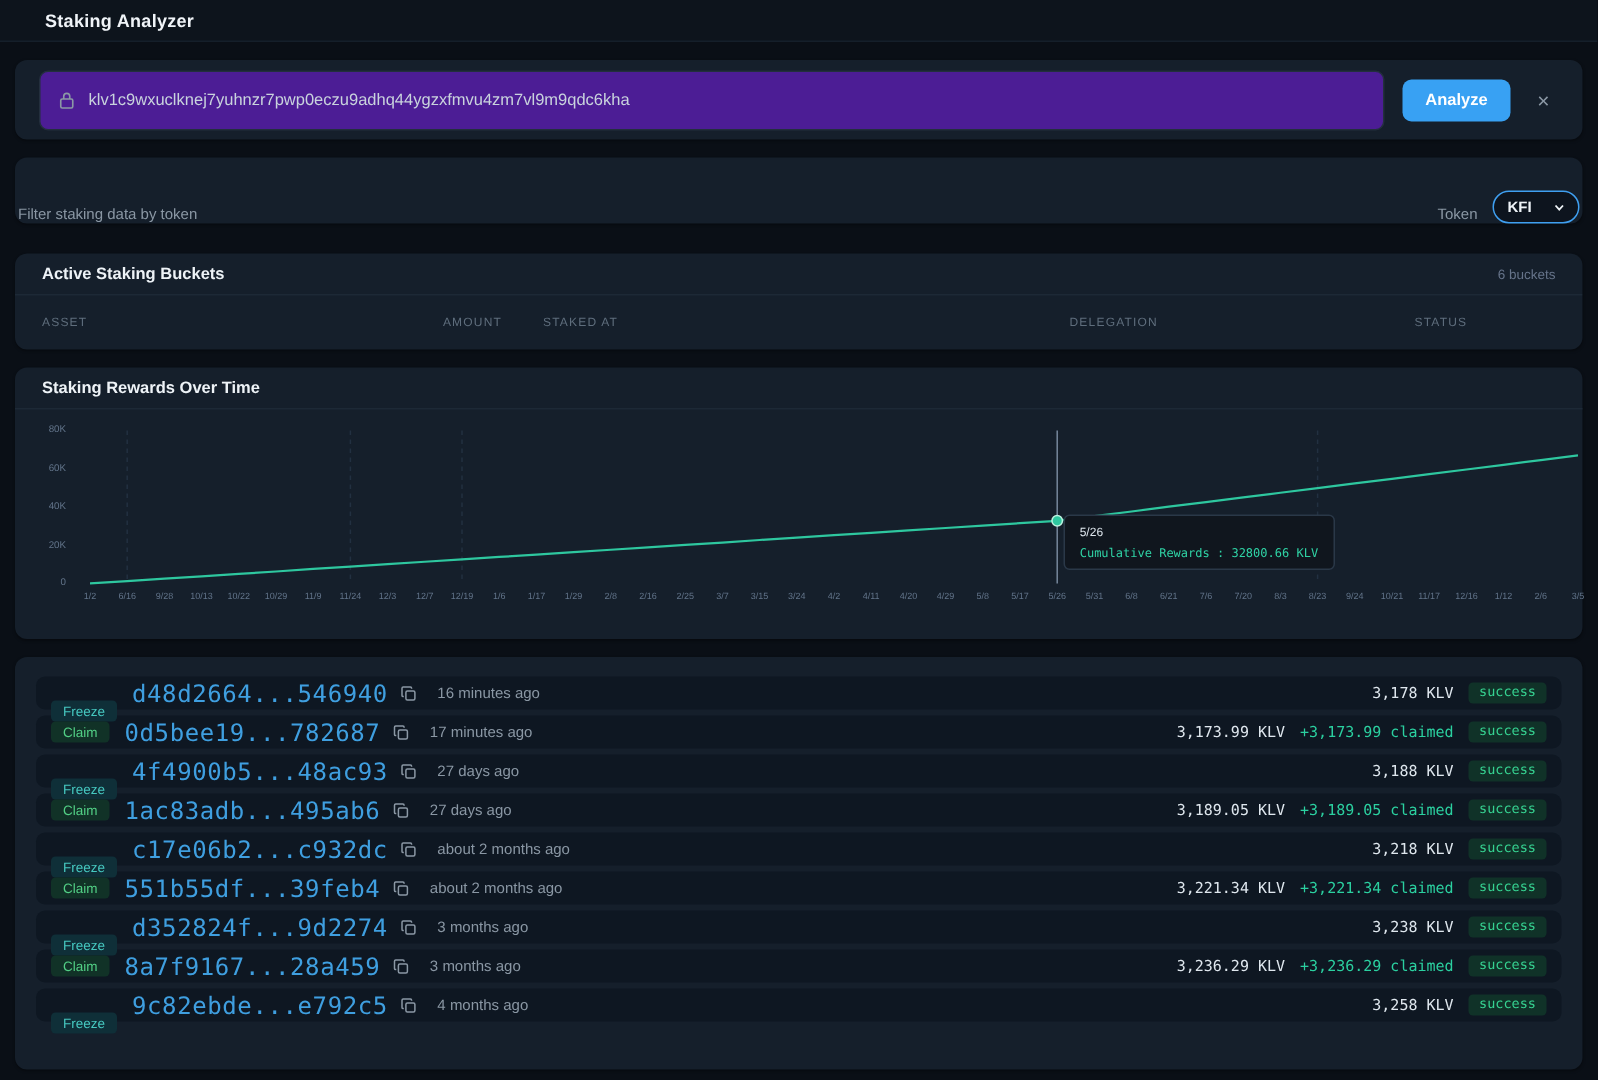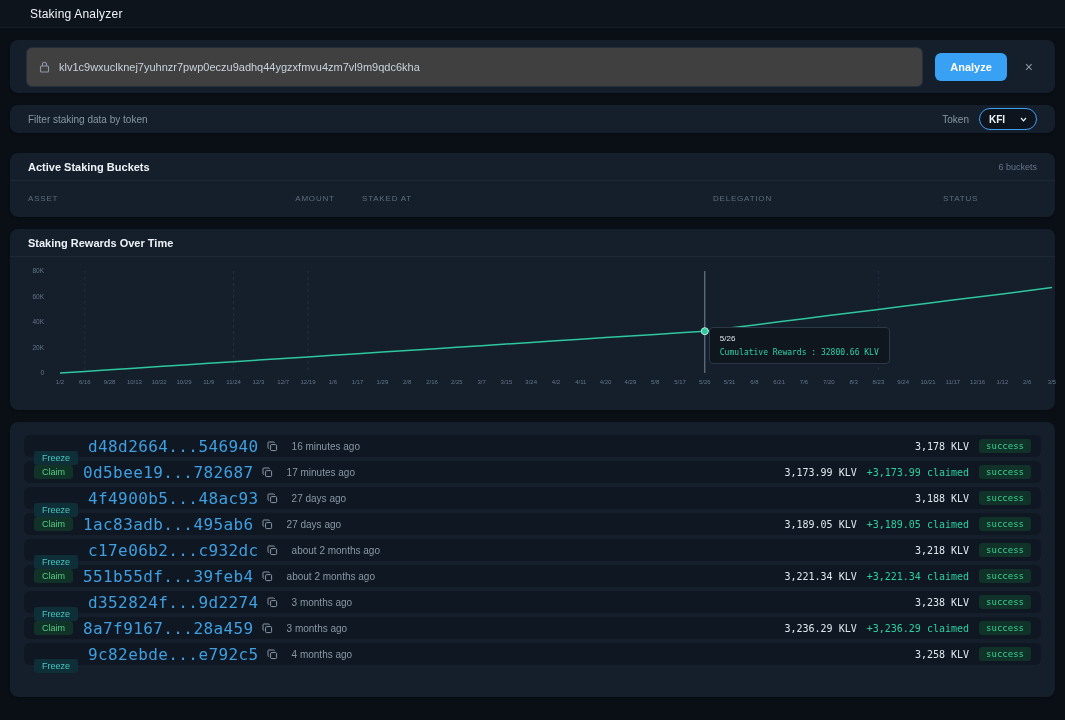--- a/index.html
+++ b/index.html
@@ -9,53 +9,53 @@
     font-family:"Liberation Sans","DejaVu Sans",sans-serif;
     color:#dfe7ee;
   }
   .mono { font-family:"DejaVu Sans Mono","Liberation Mono",monospace; }
 
   
   .topbar {
     height:28px; background:#0d141c; border-bottom:1px solid #151f2a;
     display:flex; align-items:center; padding:0 30px;
   }
-  .topbar h1 { font-size:12px; font-weight:normal; color:#f0f4f8; letter-spacing:.2px; }
+  .topbar h1 { font-size:12px; font-weight:bold; color:#f0f4f8; letter-spacing:.2px; }
 
   .page { padding:12px 10px 0 10px; }
 
   .card {
     background:#151f2b; border-radius:8px; margin-bottom:12px;
     box-shadow:0 1px 2px rgba(0,0,0,.35);
   }
   .card-head {
     height:28px; display:flex; align-items:center; justify-content:space-between;
     padding:0 18px; border-bottom:1px solid #1d2936;
   }
   .card-head h2 { font-size:11px; font-weight:bold; color:#eef3f7; }
   .card-head .count { font-size:9px; color:#66County748a; color:#66748a; }
 
   
   .search-card { height:53px; display:flex; align-items:center; gap:12px; padding:0 16px; }
   .input-wrap {
-    flex:1; height:40px; background:#404040; border:1px solid #232f3d; border-radius:6px;
+    flex:1; height:40px; background:#4c1d95; border:1px solid #232f3d; border-radius:6px;
     display:flex; align-items:center; gap:9px; padding:0 12px;
   }
   .input-wrap input {
     flex:1; background:transparent; border:none; outline:none;
     color:#c9d3dd; font-size:11px; font-family:"Liberation Sans","DejaVu Sans",sans-serif;
   }
   .btn-analyze {
     height:28px; padding:0 15px; background:#38a1f3; color:#fff; border:none;
     border-radius:6px; font-size:11px; font-weight:bold; cursor:pointer;
   }
   .btn-close { background:none; border:none; color:#8b98a5; font-size:14px; cursor:pointer; padding:0 6px; }
 
   
-  .filter-card { height:28px; display:flex; align-items:center; padding:0 18px; }
+  .filter-card { height:44px; display:flex; align-items:flex-end; padding:0 2px; }
   .filter-hint { font-size:10px; color:#8a97a4; flex:1; }
   .token-label { font-size:10px; color:#8a97a4; margin-right:10px; }
   .token-select {
     height:22px; min-width:58px; border:1px solid #3f9ff0; border-radius:11px;
     background:#0d141e; color:#eef3f7; font-size:10px; font-weight:bold;
     display:flex; align-items:center; justify-content:space-between; gap:8px;
     padding:0 9px; cursor:pointer;
   }
 
   

